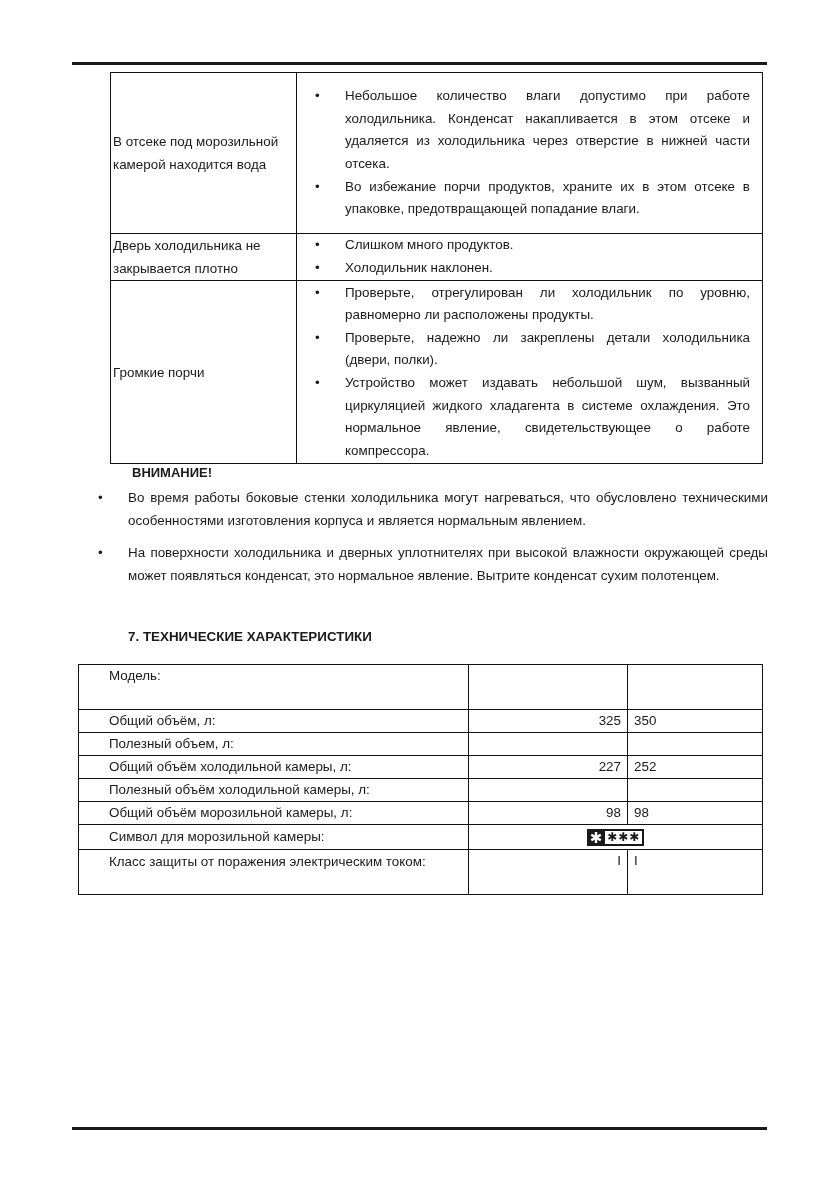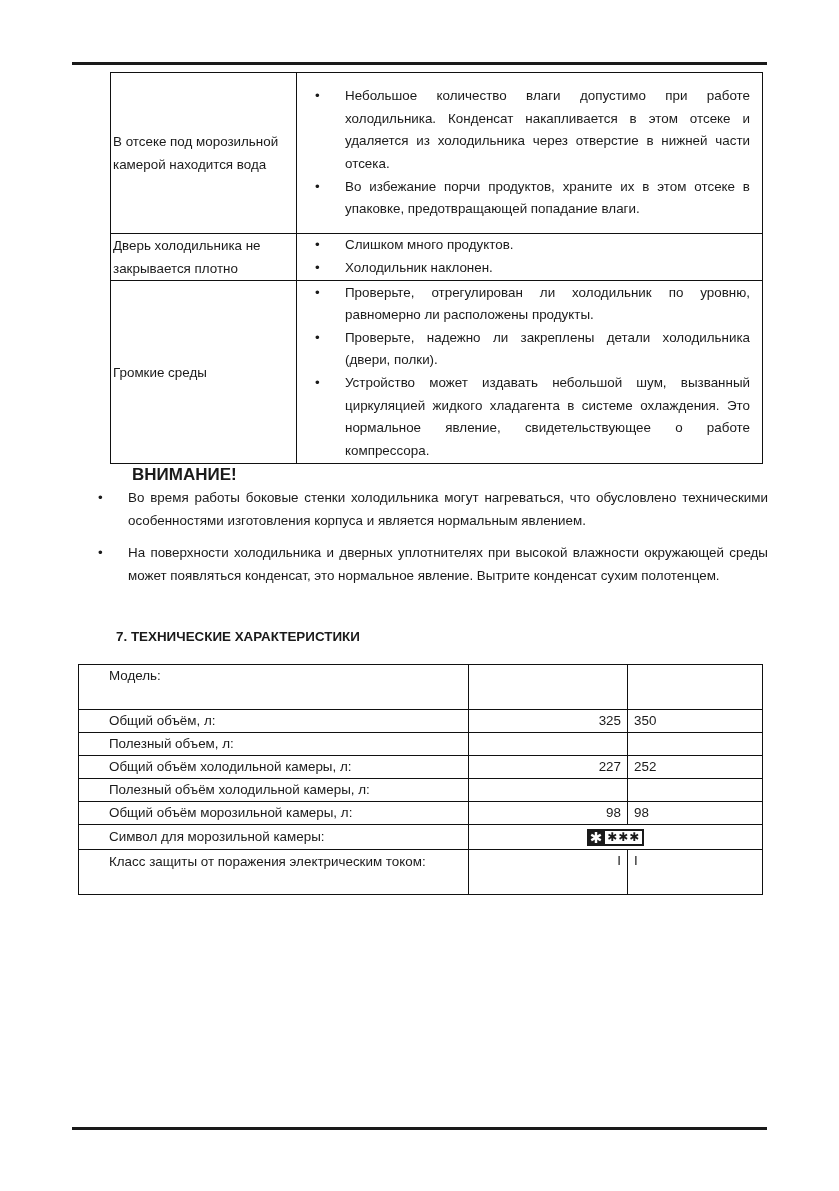--- a/index.html
+++ b/index.html
@@ -11,26 +11,26 @@
 
     
     .ts-table { position: absolute; left: 110px; top: 72px; width: 653px; border-collapse: collapse; }
     .ts-table td { border: 1.5px solid #111; vertical-align: middle; padding: 0; }
     .ts-table td.prob { width: 183px; padding-left: 2px; line-height: 23px; }
     .ts-table td.sol { padding: 0 12px 0 0; }
     .ts-list { list-style: none; margin: 0; padding: 0; }
     .ts-list li { position: relative; padding-left: 48px; text-align: justify; text-align-last: left; line-height: 22.6px; }
     .ts-list li .bullet { position: absolute; left: 18px; top: 0; }
 
-    .warn-title { position: absolute; left: 132px; top: 465px; font-weight: bold; font-size: 17px; }
+    .warn-title { position: absolute; left: 132px; top: 465px; font-weight: bold; font-size: 13px; }
     .notes { position: absolute; left: 96px; top: 486px; width: 672px; margin: 0; padding: 0; list-style: none; }
     .notes li { position: relative; padding-left: 32px; text-align: justify; line-height: 23.3px; margin-bottom: 8px; }
     .notes li .bullet { position: absolute; left: 2px; top: 0; }
 
-    .section-title { position: absolute; left: 116px; top: 629px; font-weight: bold; font-size: 13.4px; }
+    .section-title { position: absolute; left: 128px; top: 629px; font-weight: bold; font-size: 13.4px; }
 
     
     .spec-table { position: absolute; left: 78px; top: 664px; width: 685px; border-collapse: collapse; }
     .spec-table td { border: 1.5px solid #111; padding: 0 6px; height: 22px; line-height: 22px; }
     .spec-table td.label { width: 353px; padding-left: 30px; margin-top: 20px; }
     .spec-table td.v1 { width: 146px; text-align: right; }
     .spec-table td.v2 { text-align: left; }
     .spec-table tr.model td { height: 44px; vertical-align: top; }
     .spec-table tr.model td.label { padding-top: 0; }
     .spec-table tr.tall td { height: 44px; vertical-align: top; }
@@ -59,21 +59,21 @@
   <tr style="height:46px">
     <td class="prob">Дверь холодильника не закрывается плотно</td>
     <td class="sol">
       <ul class="ts-list">
         <li><span class="bullet">•</span><span>Слишком много продуктов.</span></li>
         <li><span class="bullet">•</span><span>Холодильник наклонен.</span></li>
       </ul>
     </td>
   </tr>
   <tr style="height:183px">
-    <td class="prob">Громкие среды</td>
+    <td class="prob">Громкие порчи</td>
     <td class="sol">
       <ul class="ts-list">
         <li><span class="bullet">•</span><span>Проверьте, отрегулирован ли холодильник по уровню, равномерно ли расположены продукты.</span></li>
         <li><span class="bullet">•</span><span>Проверьте, надежно ли закреплены детали холодильника (двери, полки).</span></li>
         <li><span class="bullet">•</span><span>Устройство может издавать небольшой шум, вызванный циркуляцией жидкого хладагента в системе охлаждения. Это нормальное явление, свидетельствующее о работе компрессора.</span></li>
       </ul>
     </td>
   </tr>
 </tbody>
   </table>

